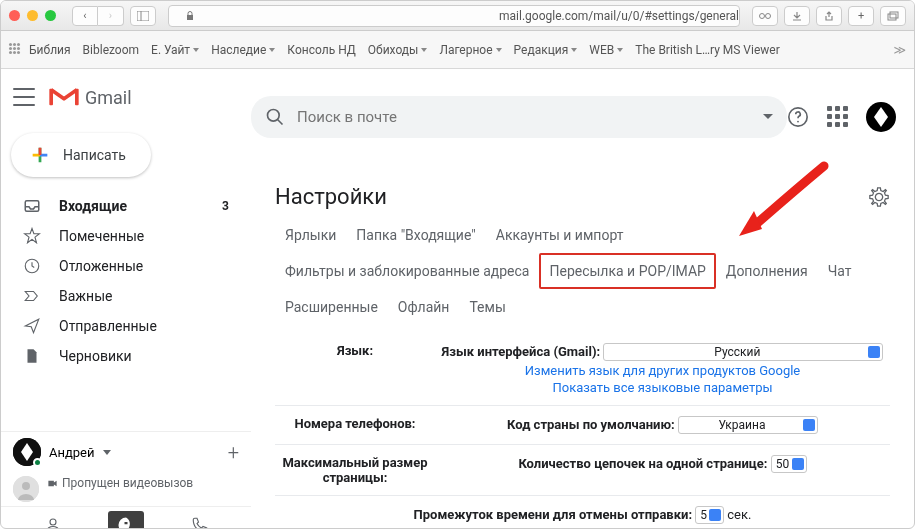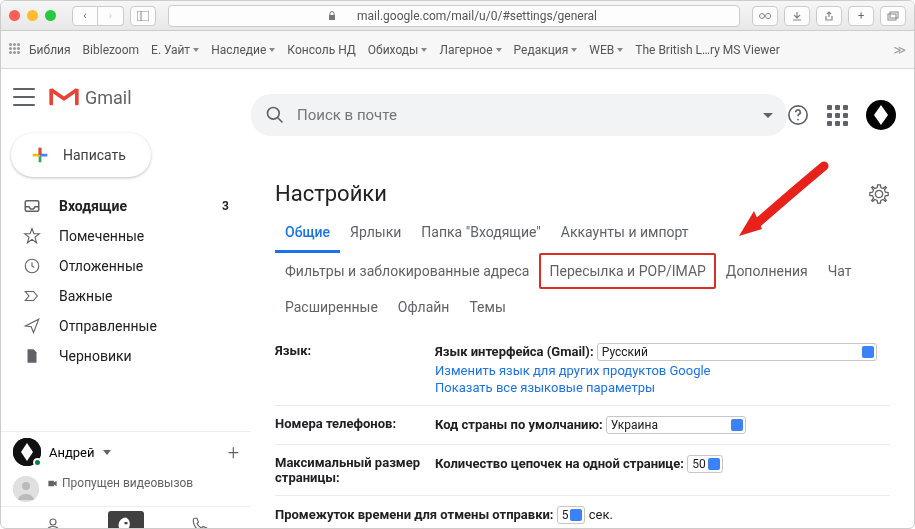--- a/index.html
+++ b/index.html
@@ -7,21 +7,21 @@
 
 
 .browser-chrome { height: 30px; background: linear-gradient(#f6f6f6,#e8e8e8); border-bottom: 1px solid #ccc; display: flex; align-items: center; padding: 0 8px; gap: 6px; }
 .traffic-lights { display: flex; gap: 7px; margin-right: 10px; }
 .tl { width: 11px; height: 11px; border-radius: 50%; }
 .tl.red { background: #ff5f57; } .tl.yellow { background: #febc2e; } .tl.green { background: #28c840; }
 .tb-btn { width: 26px; height: 20px; border: 1px solid #ccc; border-radius: 4px; background: #fdfdfd; display: flex; align-items: center; justify-content: center; font-size: 11px; color: #666; }
 .tb-group { display: flex; }
 .tb-group .tb-btn:first-child { border-radius: 4px 0 0 4px; }
 .tb-group .tb-btn:last-child { border-radius: 0 4px 4px 0; border-left: none; }
-.url-bar { flex: 1; height: 22px; background: #fdfdfd; border: 1px solid #ccc; border-radius: 4px; display: flex; align-items: center; justify-content: center; font-size: 12px; color: #555; gap: 20px; margin: 0 6px; padding-left: 16px; }
+.url-bar { flex: 1; height: 22px; background: #fdfdfd; border: 1px solid #ccc; border-radius: 4px; display: flex; align-items: center; justify-content: space-between; font-size: 12px; color: #555; gap: 20px; margin: 0 6px; padding-left: 16px; }
 .lock { width: 10px; height: 10px; }
 
 
 .bookmarks { height: 38px; background: #f7f7f7; border-bottom: 1px solid #d8d8d8; display: flex; align-items: center; padding: 16px 8px; gap: 0; font-size: 12px; color: #555; }
 .bm-dots { width: 14px; height: 14px; display: grid; grid-template-columns: repeat(3,3px); grid-template-rows: repeat(3,3px); gap: 1px; }
 .bm-dots span { background: #999; border-radius: 50%; }
 .bm-item { padding: 2px 6px; white-space: nowrap; cursor: default; }
 .bm-item.dd::after { content: ""; display: inline-block; width: 0; height: 0; border-left: 3px solid transparent; border-right: 3px solid transparent; border-top: 4px solid #888; margin-left: 3px; vertical-align: middle; }
 
 
@@ -74,21 +74,21 @@
 .settings-head { padding: 20px 24px 8px; display: flex; align-items: center; }
 .settings-title { font-size: 22px; color: #202124; }
 .gear { margin-left: auto; width: 22px; height: 22px; color: #5f6368; }
 
 .tabs { padding: 0 24px; display: flex; flex-wrap: wrap; gap: 0; font-size: 14px; }
 .tab { padding: 10px 10px; color: #5f6368; cursor: pointer; }
 .tab.active { color: #1a73e8; border-bottom: 3px solid #1a73e8; font-weight: 500; }
 .tab.highlight { border: 2px solid #d93025; border-radius: 2px; padding: 8px 8px; }
 
 .settings-body { padding: 8px 24px; font-size: 13px; }
-.setting-row { display: flex; padding: 10px 0; border-bottom: 1px solid #e8eaed; }
+.setting-row { display: flex; padding: 10px 0; border-bottom: 1px solid #e8eaed; text-align: center; }
 .setting-label { width: 160px; font-weight: 700; color: #202124; }
 .setting-val { flex: 1; color: #202124; }
 .setting-val b { font-weight: 700; }
 .setting-val a { color: #1a73e8; text-decoration: none; display: block; margin-top: 2px; }
 .sel { border: 1px solid #c7c7c7; border-radius: 3px; font-size: 12px; padding: 1px 16px 1px 4px; background: #fff; position: relative; display: inline-block; }
 .sel::after { content: ""; position: absolute; right: 2px; top: 2px; bottom: 2px; width: 12px; background: #3b82f6; border-radius: 2px; }
 .sel.wide { min-width: 280px; }
 .sel.med { min-width: 140px; }
 .sel.sm { min-width: 36px; }
 .sel.xs { min-width: 24px; }
@@ -329,21 +329,20 @@
     </div>
 
     <div class="settings-head">
       <div class="settings-title">Настройки</div>
       <svg class="gear" viewBox="0 0 24 24">
           <path d="M12 8 a4 4 0 1 0 0.01 0 M12 2 L13.5 2 L14 5 L16.5 6 L19 4 L20 5 L18 7.5 L19 10 L22 10.5 L22 12 L22 13.5 L19 14 L18 16.5 L20 19 L19 20 L16.5 18 L14 19 L13.5 22 L10.5 22 L10 19 L7.5 18 L5 20 L4 19 L6 16.5 L5 14 L2 13.5 L2 10.5 L5 10 L6 7.5 L4 5 L5 4 L7.5 6 L10 5 L10.5 2 Z" fill="none" stroke="currentColor" stroke-width="1.4"></path>
         </svg>
     </div>
 
     <div class="tabs">
-      <div class="tab active">Общие</div>
       <div class="tab">Ярлыки</div>
       <div class="tab">Папка "Входящие"</div>
       <div class="tab">Аккаунты и импорт</div>
       <div style="flex-basis:100%;height:0"></div>
       <div class="tab">Фильтры и заблокированные адреса</div>
       <div class="tab highlight">Пересылка и POP/IMAP</div>
       <div class="tab">Дополнения</div>
       <div class="tab">Чат</div>
       <div style="flex-basis:100%;height:0"></div>
       <div class="tab">Расширенные</div>

